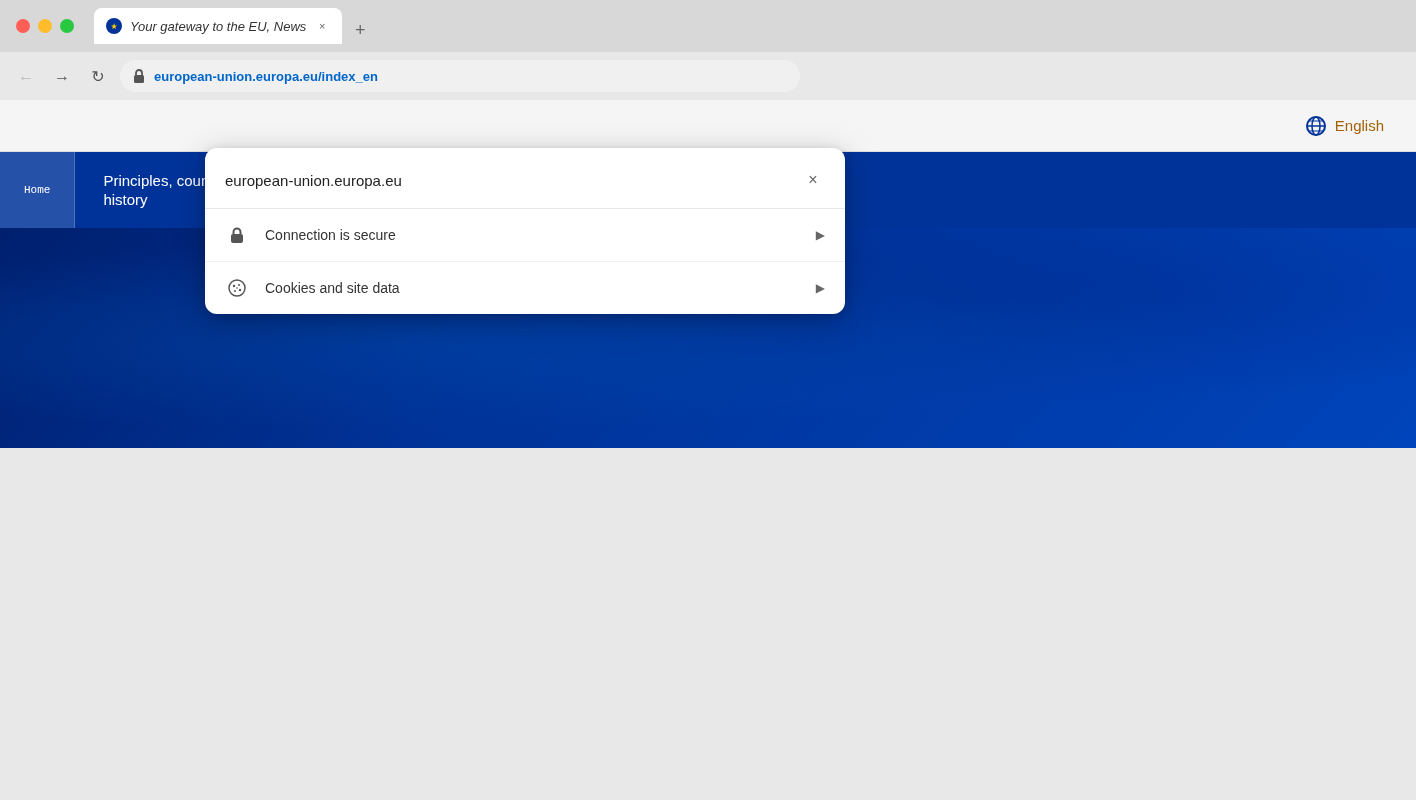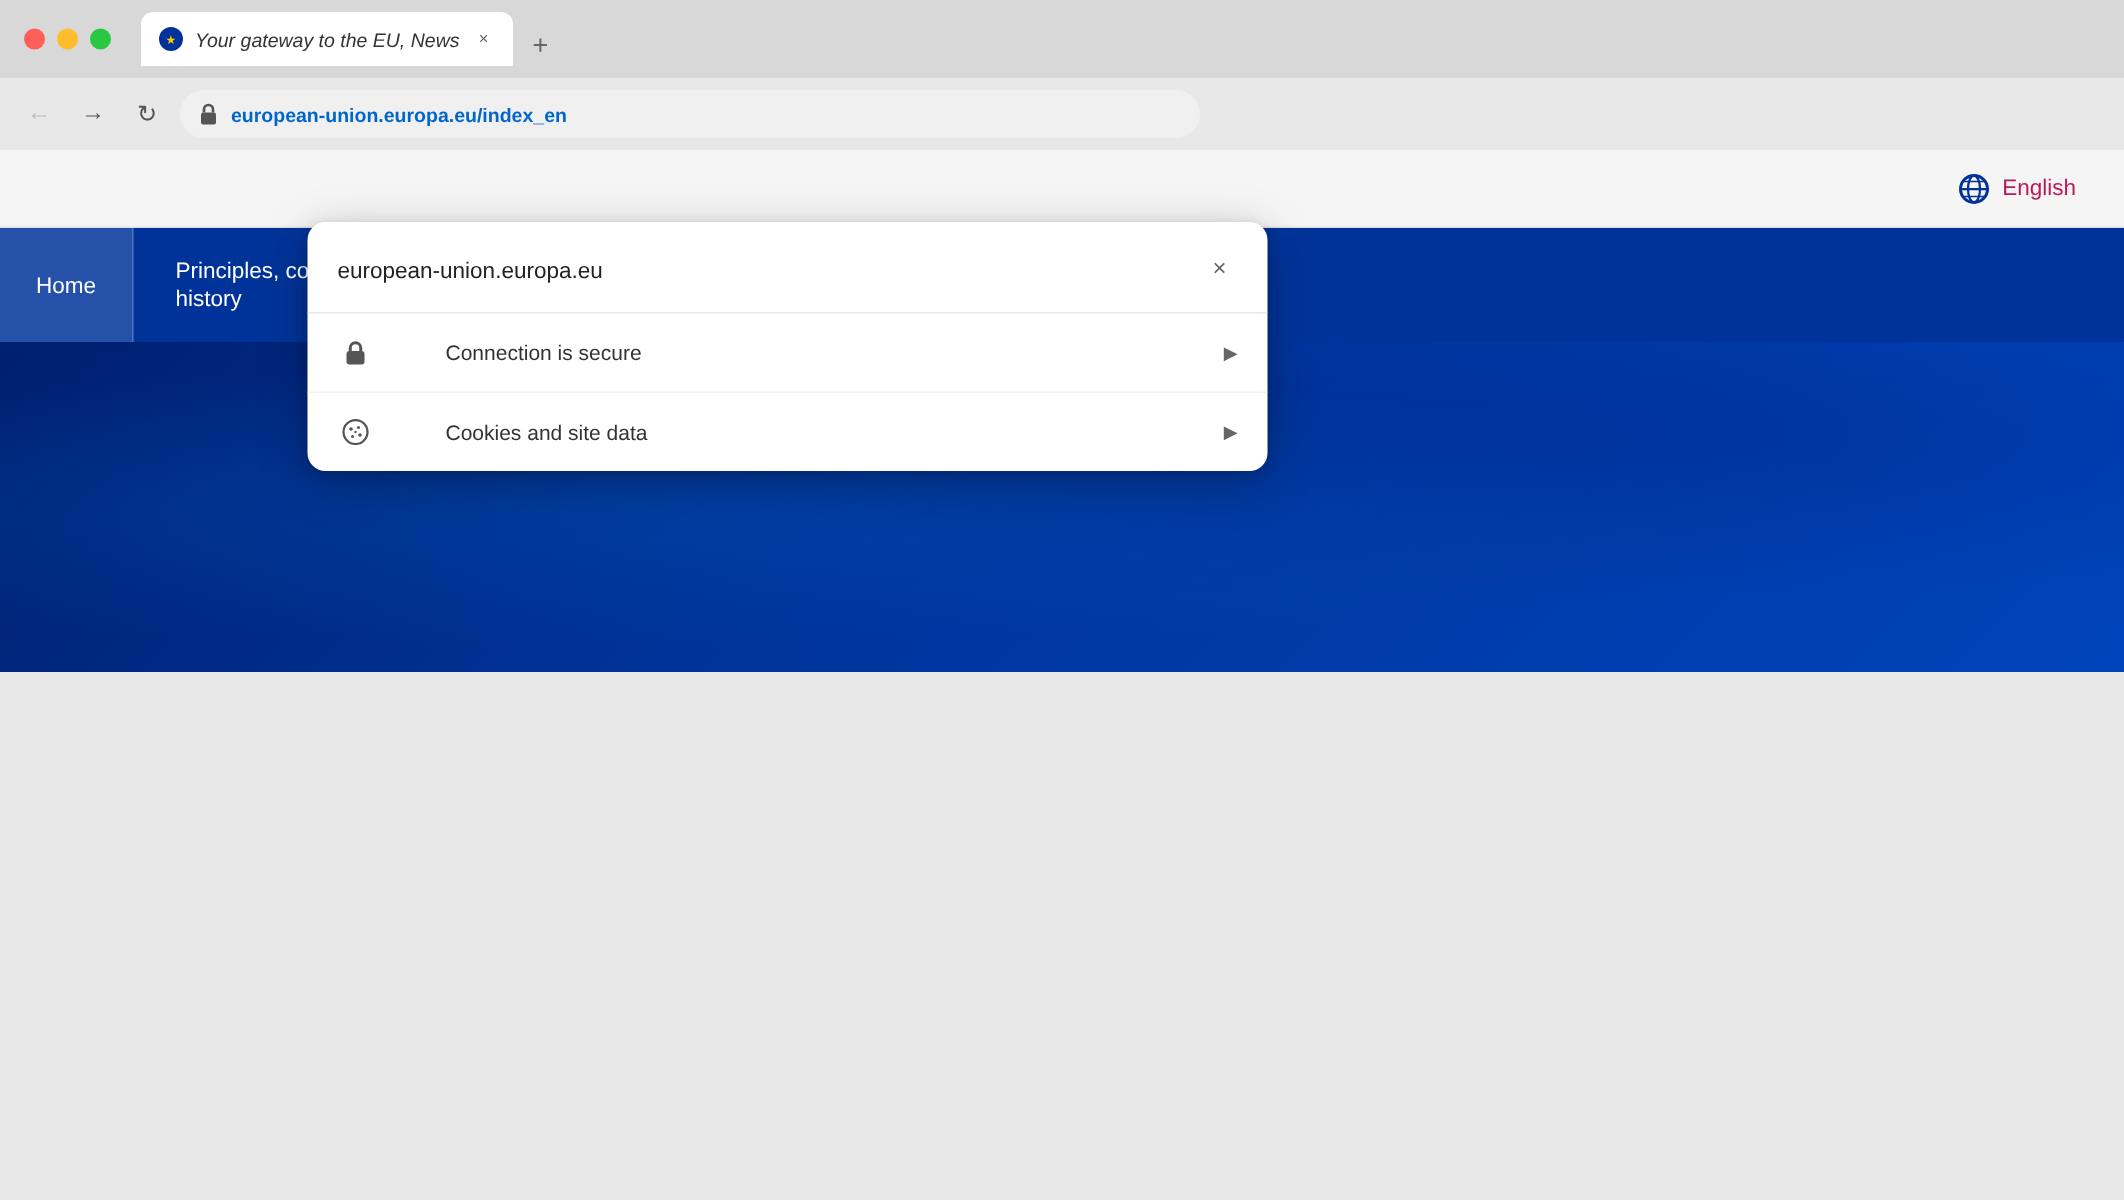--- a/index.html
+++ b/index.html
@@ -118,21 +118,20 @@
       width: 24px; height: 24px;
       display: flex; align-items: center; justify-content: center;
       font-size: 16px; color: #666; cursor: pointer; border-radius: 50%;
     }
     .popup-item {
       display: flex;
       align-items: center;
       padding: 14px 20px;
       cursor: pointer;
       border-bottom: 1px solid #f0f0f0;
-      gap: 32px;
     }
     .popup-item:last-child { border-bottom: none; }
     .popup-item-icon {
       width: 24px; height: 24px;
       display: flex; align-items: center; justify-content: center;
       margin-right: 16px;
       font-size: 16px; color: #555;
     }
     .popup-item-label { flex: 1; font-size: 14px; color: #333; }
     .popup-item-arrow { font-size: 12px; color: #666; }
@@ -184,42 +183,43 @@
       align-items: center;
       justify-content: flex-end;
       padding: 0 32px;
       border-bottom: 1px solid #e0e0e0;
     }
     .language-selector {
       display: flex;
       align-items: center;
       gap: 8px;
       cursor: pointer;
-      color: #be185d;
+      color: #a16207;
       font-size: 15px;
       font-weight: 500;
     }
 
     
     .main-nav {
       background: #003399;
       height: 76px;
       display: flex;
       align-items: stretch;
     }
     .nav-home {
       display: flex;
       align-items: center;
       padding: 0 24px;
       color: white;
-      font-size: 15px;
+      font-size: 11px;
       font-weight: 500;
       cursor: pointer;
       background: rgba(255,255,255,0.15);
       border-right: 1px solid rgba(255,255,255,0.2);
+      font-family: Liberation Mono, monospace;
     }
     .nav-item {
       display: flex;
       align-items: center;
       padding: 0 28px;
       color: white;
       font-size: 15px;
       font-weight: 500;
       cursor: pointer;
       gap: 10px;

